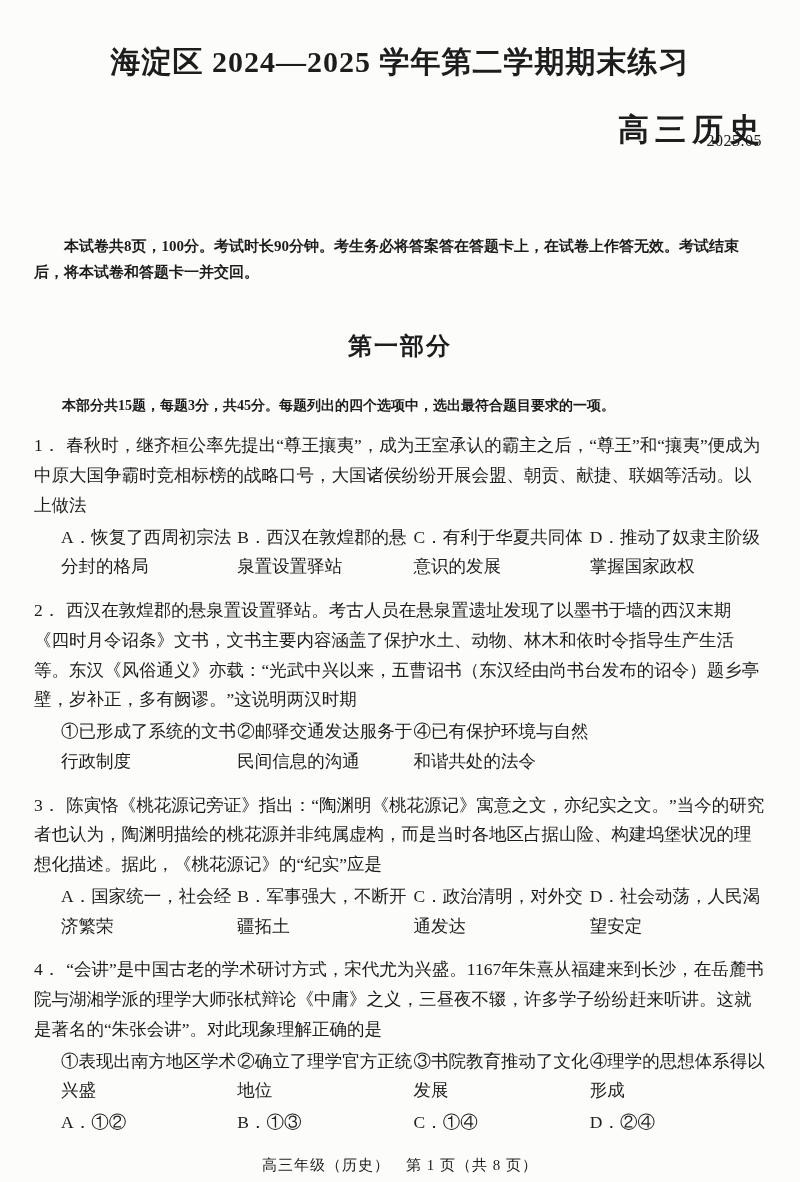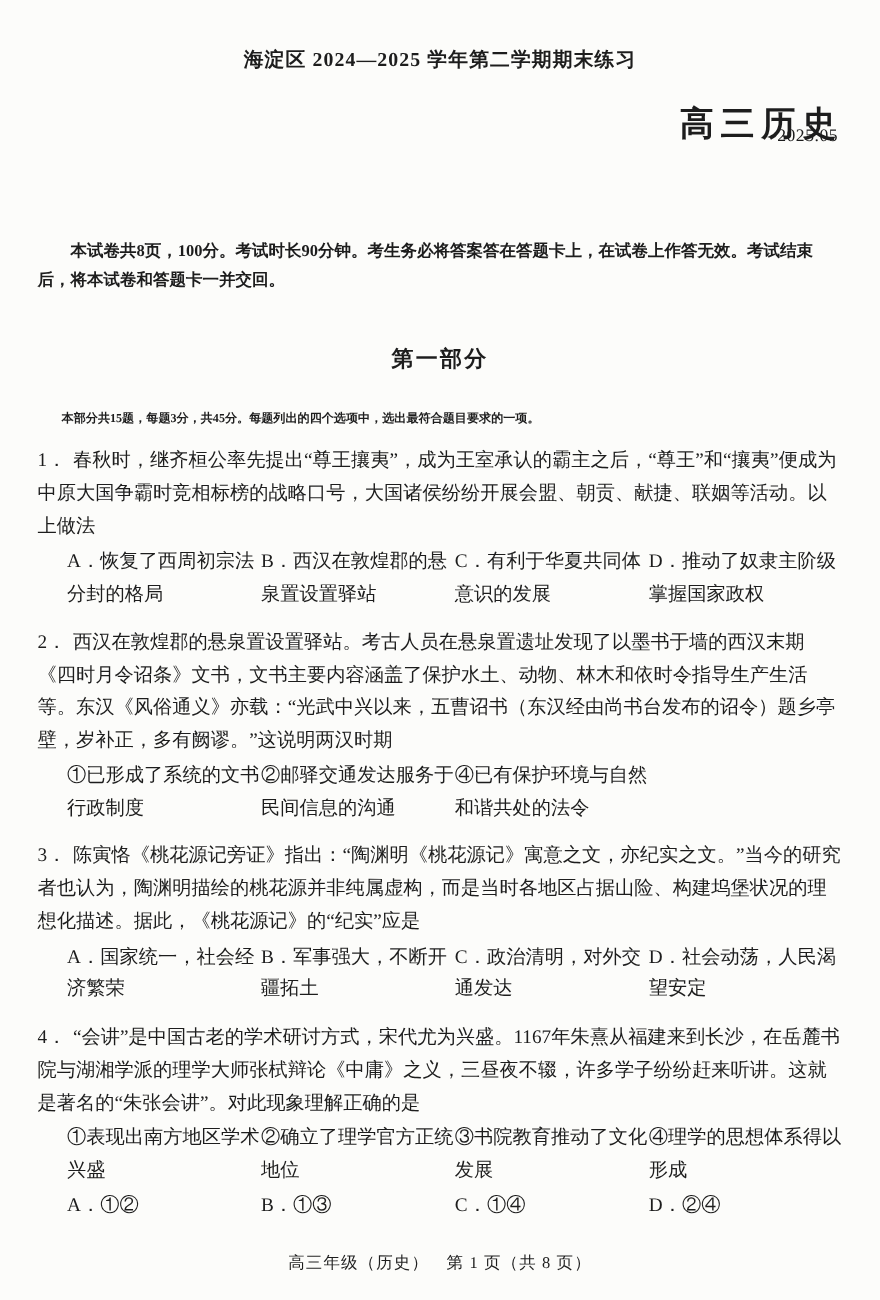--- a/index.html
+++ b/index.html
@@ -15,21 +15,21 @@
     margin: 0 auto;
     background: #fcfcfa;
     padding: 42px 34px 16px 34px;
     display: flex;
     flex-direction: column;
     box-shadow: 0 0 4px rgba(0,0,0,.15);
   }
   .header-title {
     text-align: center;
     font-weight: bold;
-    font-size: 18px;
+    font-size: 30px;
     letter-spacing: 1px;
   }
   .subject-row {
     position: relative;
     margin-top: 26px;
     height: 44px;
   }
   .subject-title {
     text-align: right;
     font-weight: bold;
@@ -46,28 +46,28 @@
   .intro {
     margin-top: 80px;
     text-indent: 2em;
     font-size: 15px;
     line-height: 1.75;
     font-weight: bold;
   }
   .section-title {
     text-align: center;
     font-weight: bold;
-    font-size: 20px;
+    font-size: 24px;
     margin-top: 44px;
     letter-spacing: 2px;
   }
   .section-instructions {
     margin-top: 32px;
     text-indent: 2em;
-    font-size: 11px;
+    font-size: 14px;
     line-height: 1.7;
     font-weight: bold;
   }
   .question { margin-top: 14px; }
   .stem {
     font-size: 17.5px;
     line-height: 1.7;
   }
   .qnum { margin-right: 6px; }
   .options-grid {

